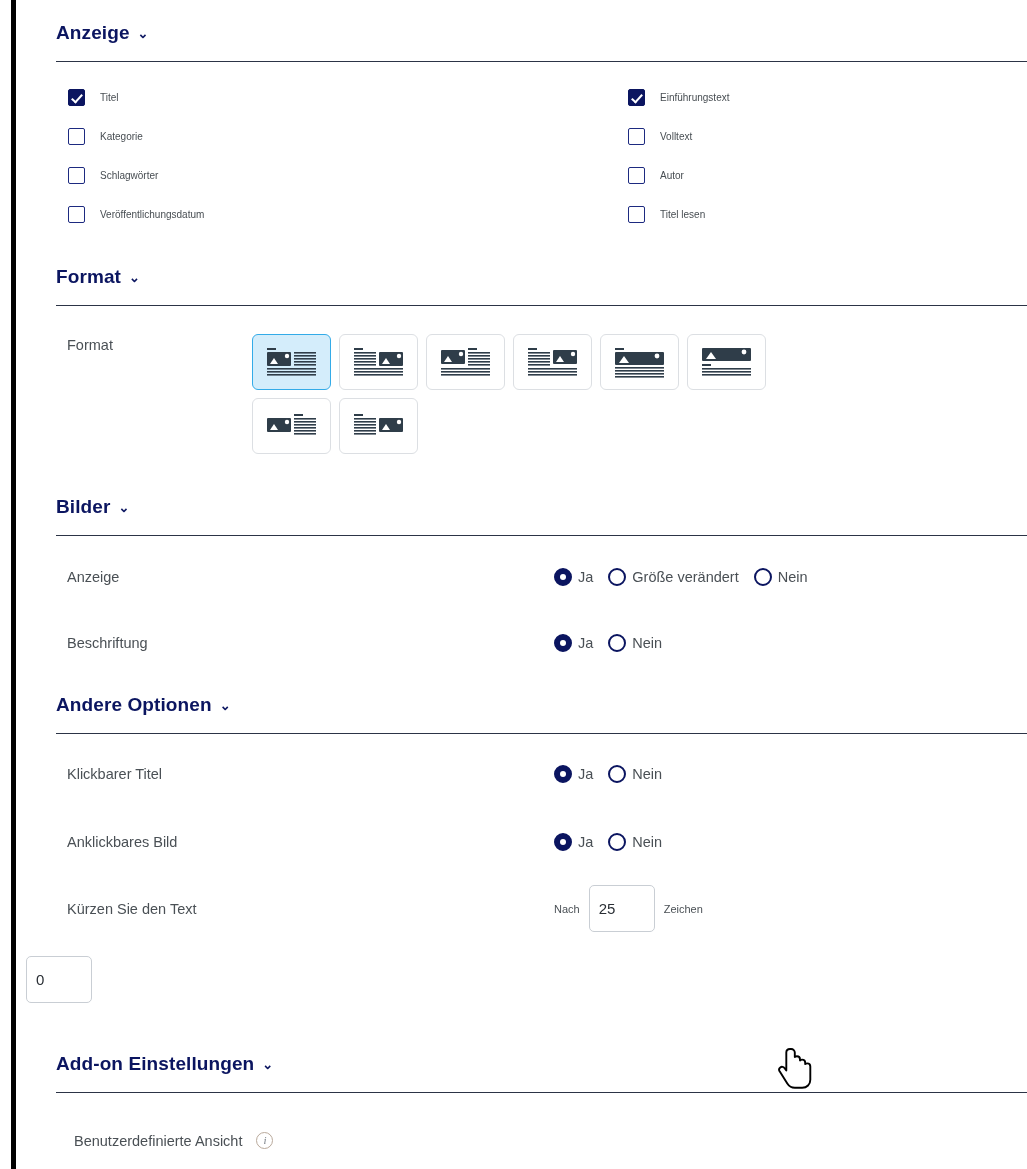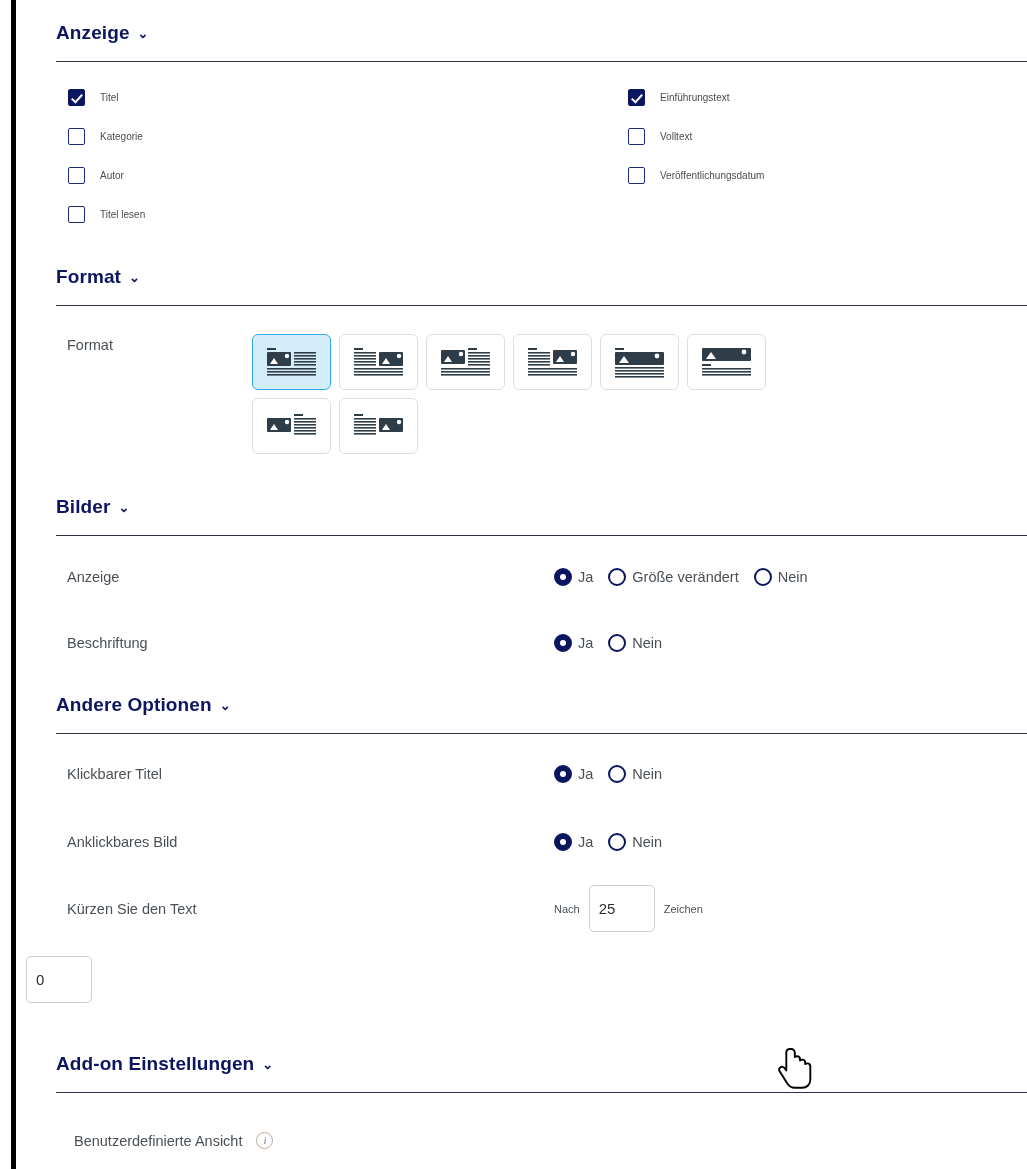--- a/index.html
+++ b/index.html
@@ -206,20 +206,24 @@
       <span class="cbox"></span>
       <span class="cblabel">Kategorie</span>
     </div>
     <div class="cbrow">
       <span class="cbox"></span>
       <span class="cblabel">Volltext</span>
     </div>
 
     <div class="cbrow">
       <span class="cbox"></span>
+      <span class="cblabel">Schlagwörter</span>
+    </div>
+    <div class="cbrow">
+      <span class="cbox"></span>
       <span class="cblabel">Autor</span>
     </div>
 
     <div class="cbrow">
       <span class="cbox"></span>
       <span class="cblabel">Veröffentlichungsdatum</span>
     </div>
     <div class="cbrow">
       <span class="cbox"></span>
       <span class="cblabel">Titel lesen</span>

